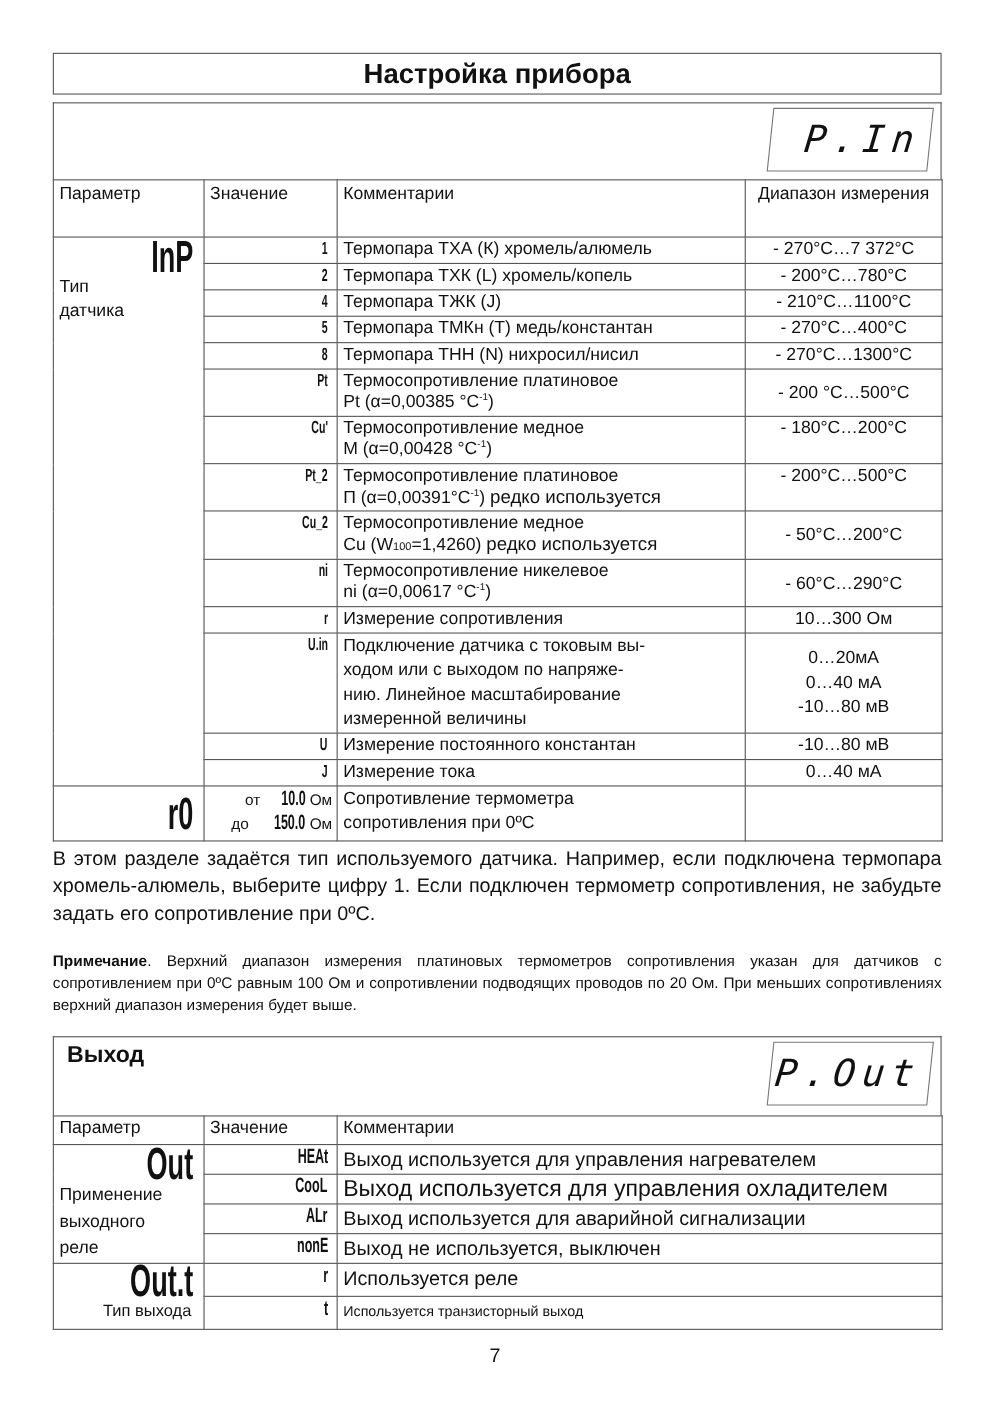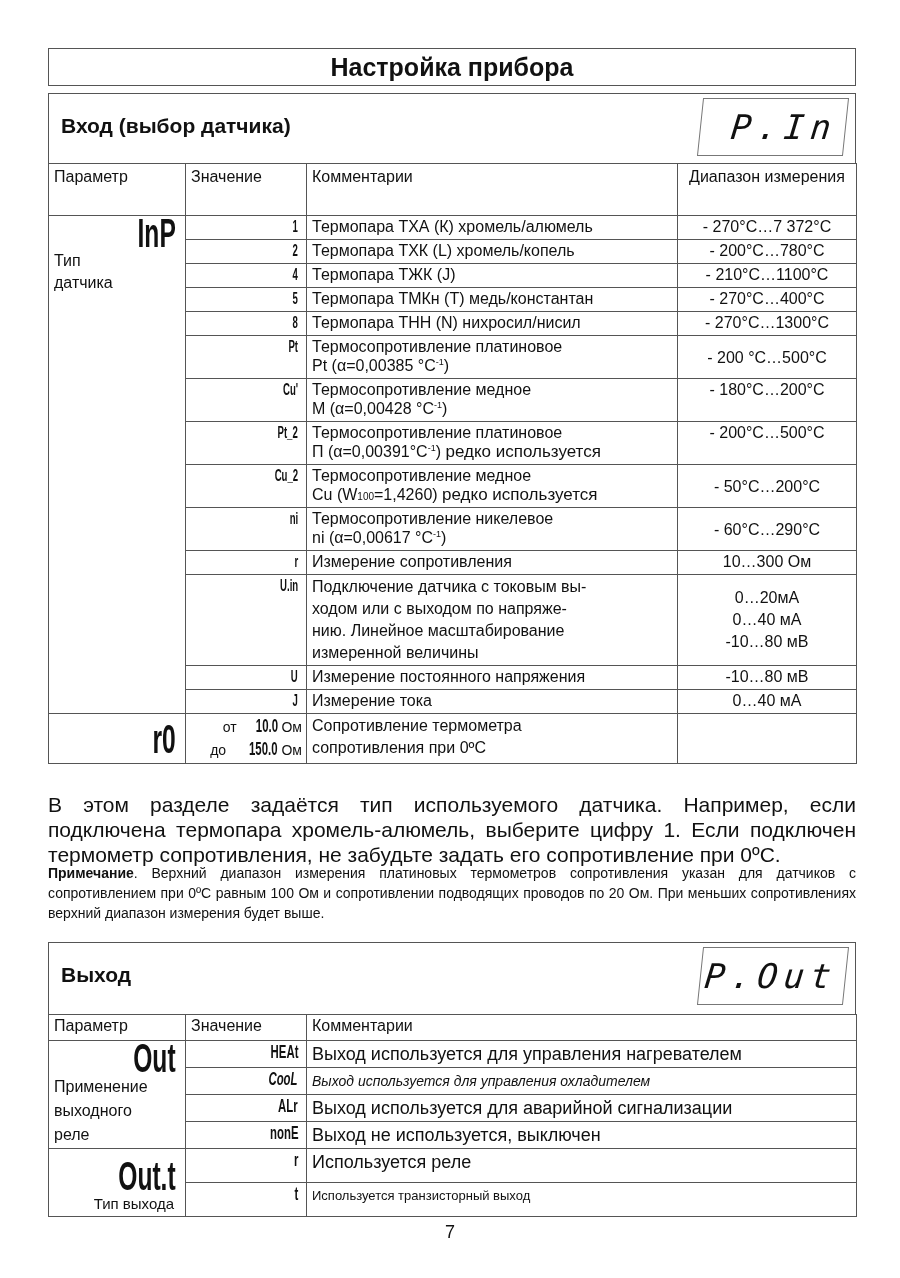--- a/index.html
+++ b/index.html
@@ -40,37 +40,35 @@
   td.val { text-align: right !important; padding-right: 8px !important; }
   td.range { text-align: center !important; }
   .param-code { font-weight: bold; font-size: 41px; line-height: 30px; text-align: right; padding-right: 4px; }
   .param-code span { display: inline-block; transform: scaleX(0.6); transform-origin: right; }
   .param-label { font-size: 16px; line-height: 22px; margin-top: 2px; }
   .small { font-size: 17px; }
   sup { font-size: 9px; vertical-align: super; line-height: 0; }
   sub { font-size: 10px; vertical-align: baseline; }
 
   .para {
-    position: absolute; left: 48px; width: 808px; font-size: 21px; line-height: 25px;
+    position: absolute; left: 48px; width: 808px; font-size: 18px; line-height: 25px;
     text-align: justify;
-    margin-top: 24px;
   }
   .note {
     position: absolute; left: 48px; width: 808px; font-size: 14px; line-height: 20px;
     text-align: justify;
   }
   .page-num { position: absolute; left: 0; width: 900px; top: 1222px; text-align: center; font-size: 18px; }
 </style>
 </head>
 <body>
 
 <div class="page-title-box">Настройка прибора</div>
 
 <div class="section-head" style="top:93px; height:70px;">
-  <div class="title" style="top:20px;">Вход (выбор датчика)</div>
   <div class="lcd" style="top:4px; width:146px; height:58px; line-height:56px;">P.In</div>
 </div>
 
 <table class="grid" style="top:163px;">
   <colgroup>
     <col style="width:137px">
       <col style="width:121px">
       <col style="width:371px">
       <col style="width:179px">
   </colgroup>
@@ -175,21 +173,21 @@
     </td>
     <td class="range" style="vertical-align:middle; line-height:22px;">
       <div>0…20мА</div>
       <div>0…40 мА</div>
       <div>-10…80 мВ</div>
     </td>
   </tr>
 
   <tr style="height:24px;">
     <td class="val"><span class="code-narrow">U</span></td>
-    <td>Измерение постоянного напряжения</td>
+    <td>Измерение постоянного константан</td>
     <td class="range">-10…80 мВ</td>
   </tr>
 
   <tr style="height:24px;">
     <td class="val"><span class="code-narrow">J</span></td>
     <td>Измерение тока</td>
     <td class="range">0…40 мА</td>
   </tr>
 
   <tr style="height:50px;">
@@ -209,21 +207,21 @@
 </tbody>
   </table>
 
 <div class="para" style="top:768px;">В этом разделе задаётся тип используемого датчика. Например, если подключена термопара хромель-алюмель, выберите цифру 1. Если подключен термометр сопротивления, не забудьте задать его сопротивление при 0ºC.</div>
 
 <div class="note" style="top:863px;">
   <b>Примечание</b><span>. Верхний диапазон измерения платиновых термометров сопротивления указан для датчиков с сопротивлением при 0ºC равным 100 Ом и сопротивлении подводящих проводов по 20 Ом. При меньших сопротивлениях верхний диапазон измерения будет выше.</span>
 </div>
 
 <div class="section-head" style="top:942px; height:72px;">
-  <div class="title" style="top:20px;">Выход</div>
+  <div class="title" style="top:4px;">Выход</div>
   <div class="lcd" style="top:4px; width:146px; height:58px; line-height:56px;">P.Out</div>
 </div>
 
 <table class="grid" style="top:1014px;">
   <colgroup>
     <col style="width:137px">
       <col style="width:121px">
       <col style="width:550px">
   </colgroup>
   <tbody>
@@ -237,34 +235,34 @@
       <div class="param-code"><span>Out</span></div>
       <div class="param-label" style="line-height:24px;">
         <div>Применение</div>
         <div>выходного</div>
         <div>реле</div>
       </div>
     </td>
     <td class="val"><span class="code-narrow" style="font-size:19px;">HEAt</span></td>
     <td style="font-size:18px; line-height:24px;">Выход используется для управления нагревателем</td>
   </tr>
-  <tr style="height:27px;font-style:italic;">
+  <tr style="height:27px;">
     <td class="val"><span class="code-narrow" style="font-size:19px;">CooL</span></td>
-    <td style="font-size:14px; line-height:24px;margin-top:33px;">Выход используется для управления охладителем</td>
+    <td style="font-size:21px; line-height:24px;margin-top:33px;">Выход используется для управления охладителем</td>
   </tr>
   <tr style="height:27px;">
     <td class="val"><span class="code-narrow" style="font-size:19px;">ALr</span></td>
     <td style="font-size:18px; line-height:24px;">Выход используется для аварийной сигнализации</td>
   </tr>
   <tr style="height:27px;">
     <td class="val"><span class="code-narrow" style="font-size:19px;">nonE</span></td>
     <td style="font-size:18px; line-height:24px;">Выход не используется, выключен</td>
   </tr>
   <tr style="height:30px;">
-    <td rowspan="2" style="padding-top:12px;">
+    <td rowspan="2" style="padding-top:0;">
       <div class="param-code"><span>Out.t</span></div>
       <div class="param-label" style="font-size:15px; text-align:right; padding-right:6px;">Тип выхода</div>
     </td>
     <td class="val"><span class="code-narrow" style="font-size:19px;">r</span></td>
     <td style="font-size:18px; line-height:24px;">Используется реле</td>
   </tr>
   <tr style="height:30px;">
     <td class="val"><span class="code-narrow" style="font-size:19px;">t</span></td>
     <td style="font-size:13px; line-height:24px;">Используется транзисторный выход</td>
   </tr>

